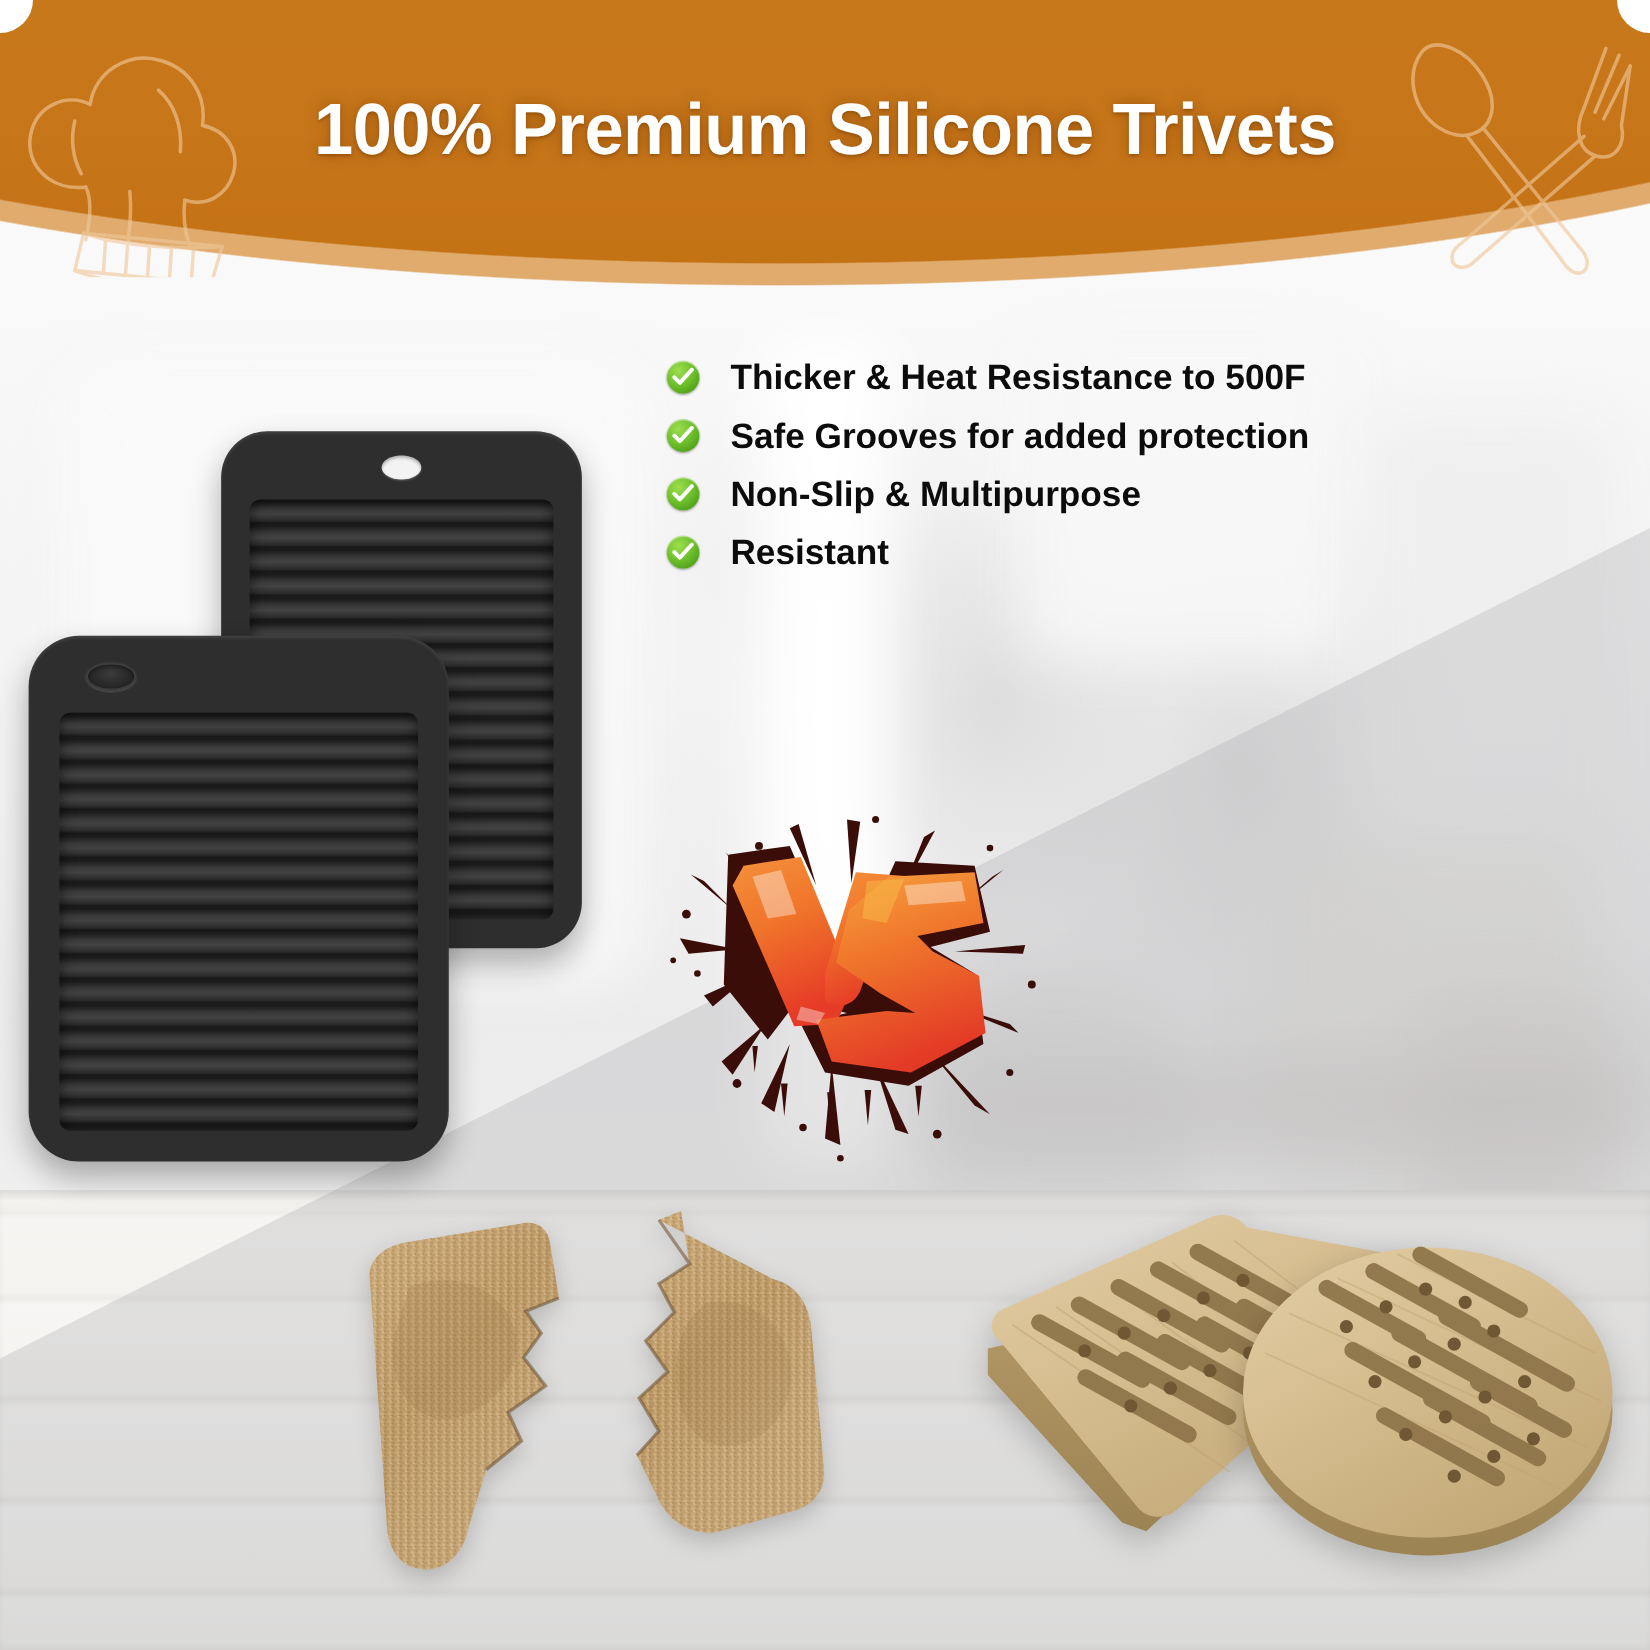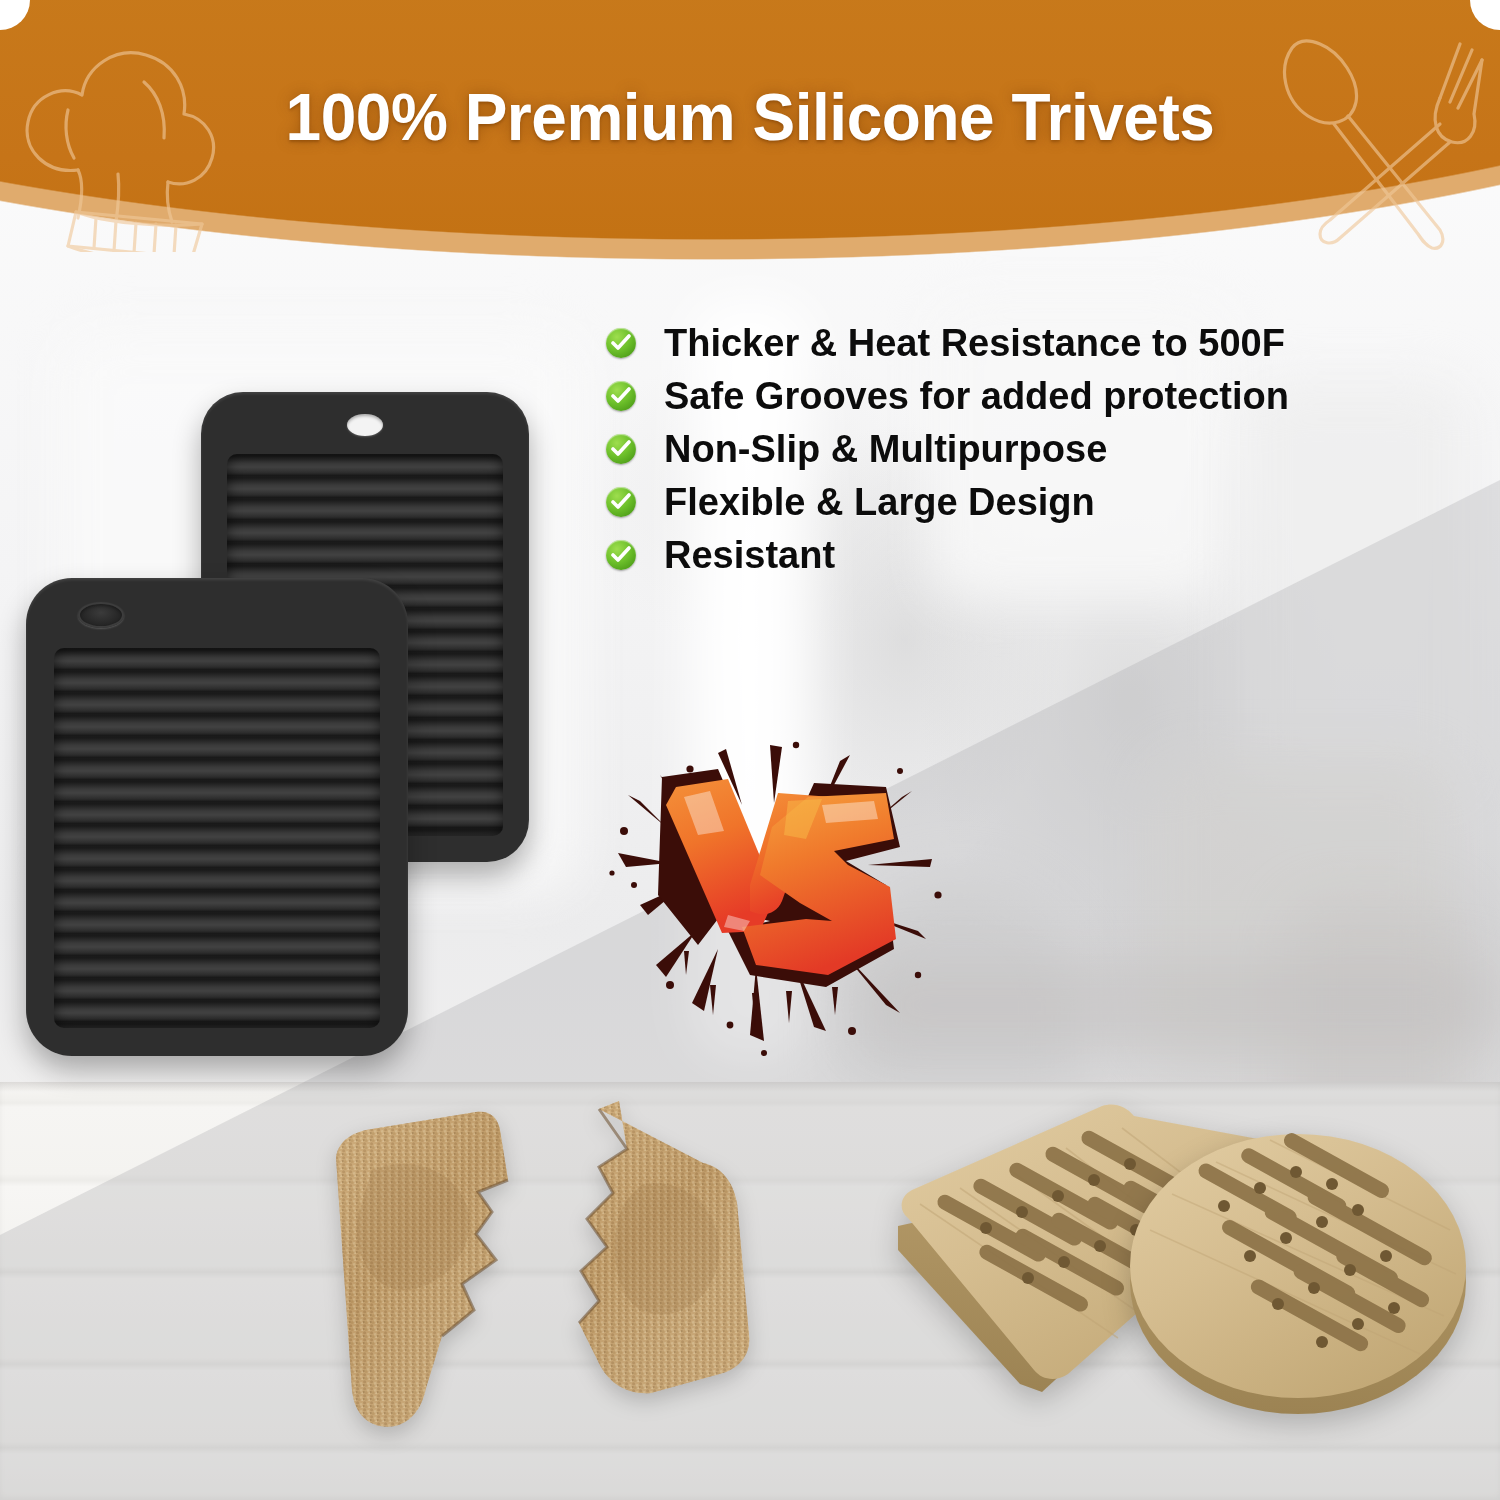--- a/index.html
+++ b/index.html
@@ -101,21 +101,21 @@
   .feat{display:flex;align-items:center;height:53px;}
   .check{
     width:30px;height:30px;border-radius:50%;flex:0 0 30px;
     background:radial-gradient(circle at 36% 30%,#9ede4e 0%,#6cbf2a 48%,#3e8c10 100%);
     box-shadow:0 1px 2px rgba(0,0,0,.35), inset 0 1px 1px rgba(255,255,255,.55);
     position:relative;
   }
   .check svg{position:absolute;left:5px;top:6px;}
   .feat-label{
     margin-left:28px;
-    font-size:38px;line-height:36px;font-weight:bold;color:#0c0c0c;
+    font-size:32px;line-height:36px;font-weight:bold;color:#0c0c0c;
     font-family:"Liberation Sans",sans-serif;white-space:nowrap;
     text-shadow:0 1px 0 rgba(255,255,255,.6);
   }
 
   
   .trivet{position:absolute;background:#2e2e2e;border-radius:42px;
           box-shadow:0 14px 28px rgba(0,0,0,.30), inset 0 2px 3px rgba(255,255,255,.10);}
   .trivet-back{left:201px;top:392px;width:328px;height:470px;}
   .trivet-front{left:26px;top:578px;width:382px;height:478px;border-radius:46px;}
   .ribs{position:absolute;left:26px;right:26px;top:62px;bottom:26px;border-radius:10px;overflow:hidden;
@@ -231,28 +231,20 @@
       </span>
       <span class="feat-label">Safe Grooves for added protection</span>
     </div>
     <div class="feat">
       <span class="check">
         <svg width="20" height="18" viewBox="0 0 20 18">
             <path d="M2,9 L7,14 L18,2" fill="none" stroke="#ffffff" stroke-width="3.6" stroke-linecap="round" stroke-linejoin="round"></path>
           </svg>
       </span>
       <span class="feat-label">Non-Slip &amp; Multipurpose</span>
-    </div>
-    <div class="feat">
-      <span class="check">
-        <svg width="20" height="18" viewBox="0 0 20 18">
-            <path d="M2,9 L7,14 L18,2" fill="none" stroke="#ffffff" stroke-width="3.6" stroke-linecap="round" stroke-linejoin="round"></path>
-          </svg>
-      </span>
-      <span class="feat-label">Flexible &amp; Large Design</span>
     </div>
     <div class="feat">
       <span class="check">
         <svg width="20" height="18" viewBox="0 0 20 18">
             <path d="M2,9 L7,14 L18,2" fill="none" stroke="#ffffff" stroke-width="3.6" stroke-linecap="round" stroke-linejoin="round"></path>
           </svg>
       </span>
       <span class="feat-label">Resistant</span>
     </div>
   </div>

